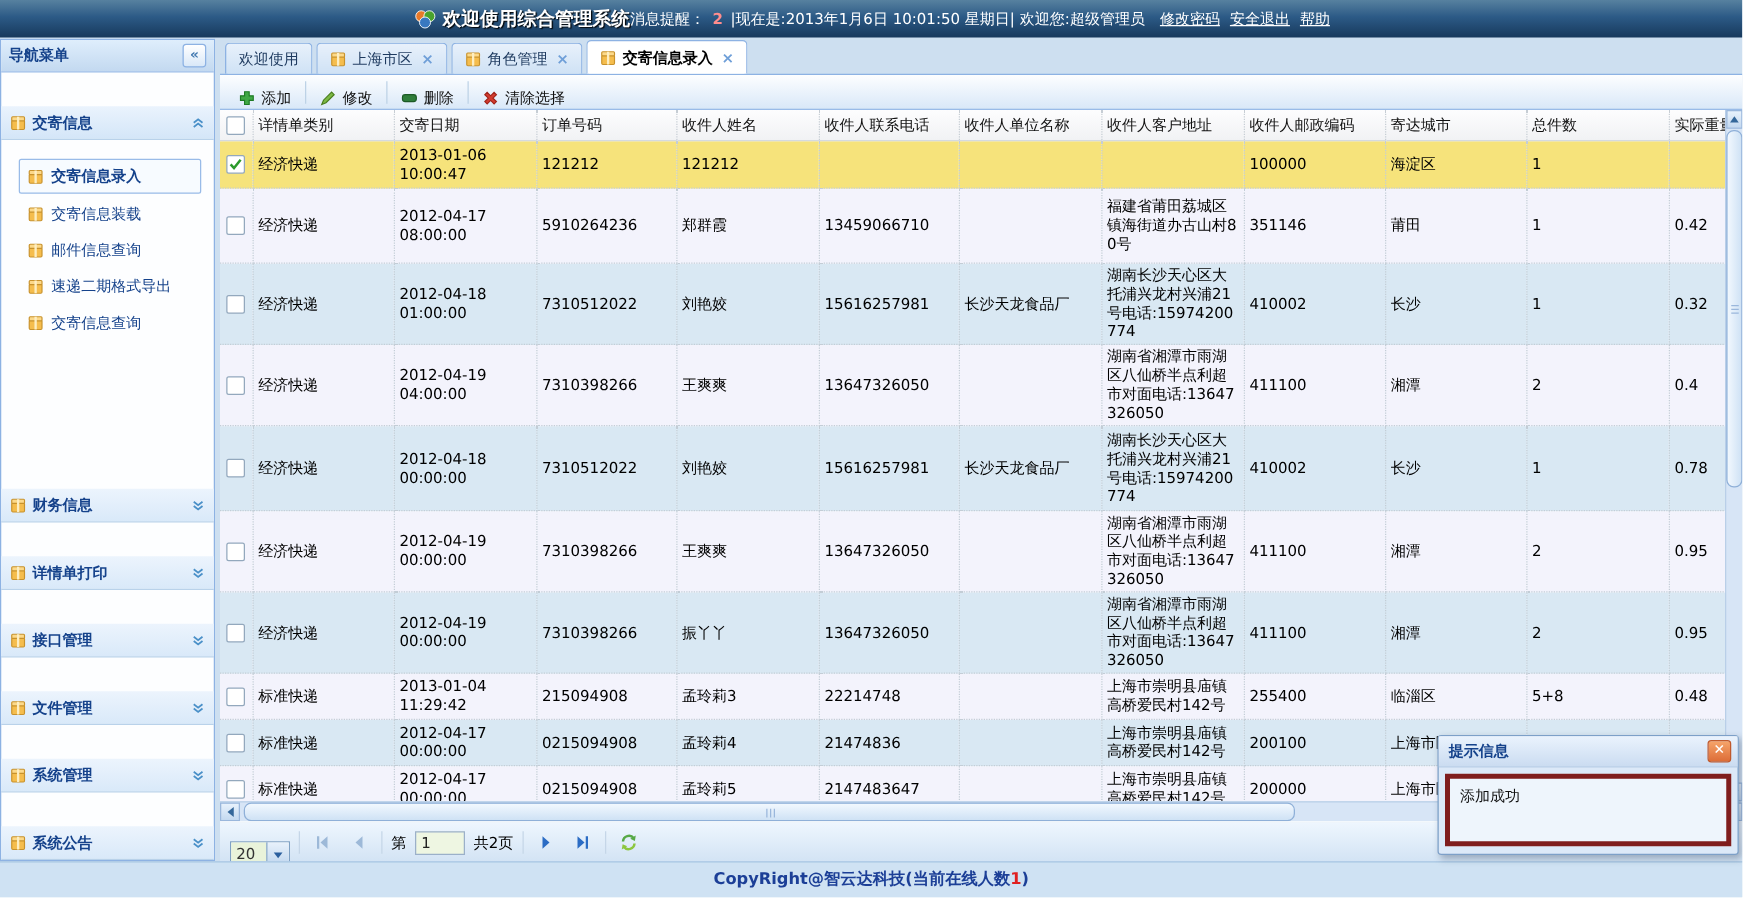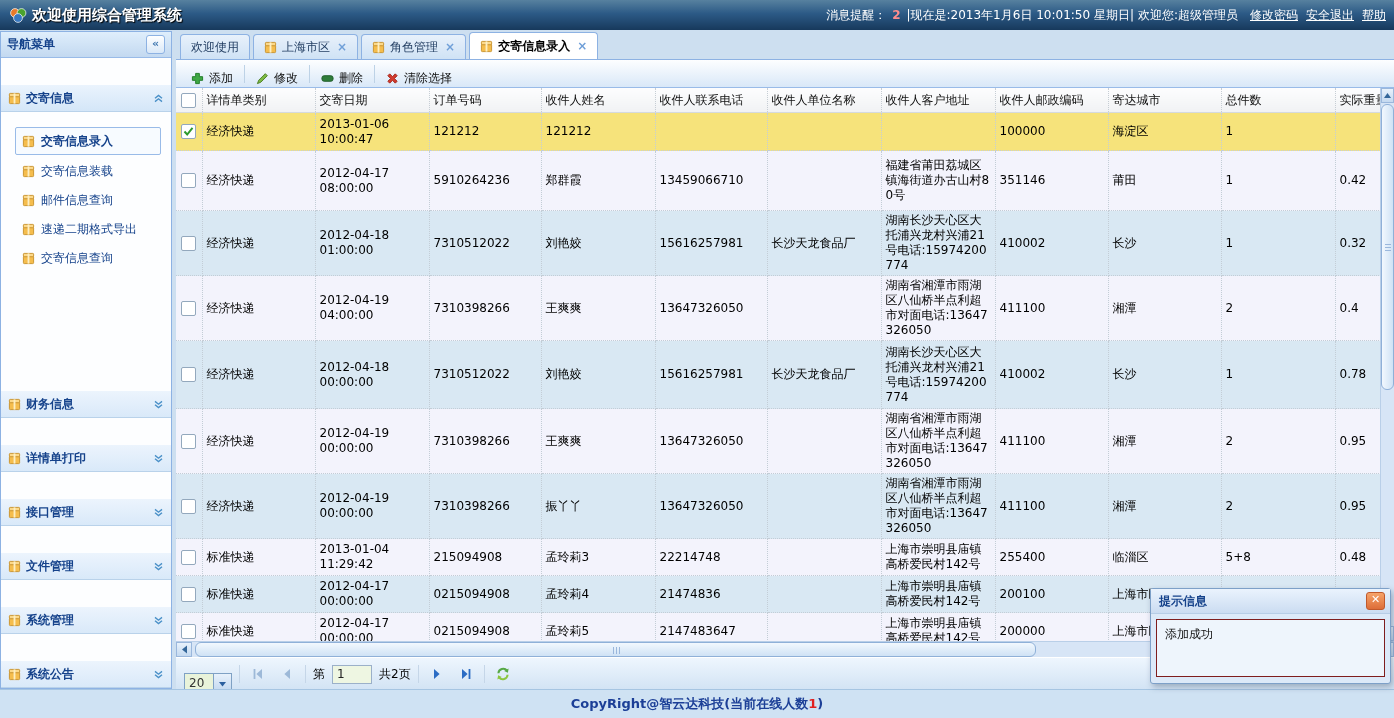--- a/index.html
+++ b/index.html
@@ -1,21 +1,21 @@
 <!DOCTYPE html>
 <html><head>
 <meta charset="utf-8">
 <style>
   html,body{margin:0;padding:0;}
   .screen{position:relative;width:1394px;height:718px;overflow:hidden;
     font-family:"DejaVu Sans","Liberation Sans",sans-serif;background:#cddff0;font-size:12px;}
   
   .topbar{position:absolute;left:0;top:0;width:100%;height:30px;
     background:linear-gradient(#57819f 0%,#2c5a86 45%,#17395c 100%);color:#fff;
-    display:flex;align-items:center;justify-content:space-between;padding:0 8px;box-sizing:border-box;}
+    display:flex;align-items:center;justify-content:center;padding:0 8px;box-sizing:border-box;}
   .topbar .brand{display:flex;align-items:center;gap:4px;font-size:15px;font-weight:bold;text-shadow:1px 1px 1px #000;}
   .topbar .info{font-size:12px;display:flex;align-items:center;gap:4px;white-space:nowrap;}
   .topbar .count{color:#ff8d8d;font-weight:bold;margin:0 2px;}
   .topbar a{color:#fff;text-decoration:underline;margin-left:8px;cursor:pointer;}
   
   .sidebar{position:absolute;left:0;top:31px;width:172px;height:658px;background:#fdfeff;
     border:1px solid #8db2e3;box-sizing:border-box;display:flex;flex-direction:column;}
   .side-title{height:25px;background:linear-gradient(#dfeefc,#c3d9f0);border-bottom:1px solid #99bbe8;
     display:flex;align-items:center;justify-content:space-between;padding:0 6px;font-weight:bold;color:#15428b;}
   .collapse-btn{width:17px;height:17px;border:1px solid #8db2e3;border-radius:3px;background:linear-gradient(#fff,#d9e8f8);
@@ -76,21 +76,21 @@
   .pbtn{width:22px;height:22px;display:flex;align-items:center;justify-content:center;cursor:pointer;}
   .pginput{width:34px;height:17px;border:1px solid #9bb0c9;background:#eef6e2;font-size:12px;padding:0 0 0 4px;
     font-family:inherit;color:#222;}
   
   .popup{position:absolute;left:1150px;top:588px;width:241px;height:96px;background:#dce9f8;
     border:1px solid #7da0c8;border-radius:3px;box-shadow:2px 3px 6px rgba(40,60,90,.35);z-index:50;box-sizing:border-box;}
   .popup-hd{height:24px;display:flex;align-items:center;justify-content:space-between;padding:0 5px 0 8px;
     background:linear-gradient(#eaf3fd,#cbdcf1);border-bottom:1px solid #b7cde6;font-weight:bold;color:#15428b;}
   .popup-x{width:17px;height:16px;border:1px solid #c0592c;border-radius:3px;background:linear-gradient(#f6a46a,#dd6d38);
     color:#fff;font-weight:bold;font-size:11px;line-height:14px;text-align:center;cursor:pointer;}
-  .popup-bd{margin:5px;height:58px;border:1px solid #7f1d1d;background:#eef5fc;padding:6px 8px;box-sizing:border-box;color:#111;}
+  .popup-bd{margin:5px;height:58px;border:4px solid #7f1d1d;background:#eef5fc;padding:6px 8px;box-sizing:border-box;color:#111;}
   
   .footer{position:absolute;left:0;bottom:0;width:100%;height:28px;background:#cfe2f3;border-top:1px solid #a6c5e2;
     text-align:center;line-height:27px;font-weight:bold;color:#1c3f97;font-size:13px;}
   .footer .red{color:#e02020;}
   .icon{display:inline-flex;align-items:center;justify-content:center;}
 </style>
 </head>
 <body>
 
 <div class="screen">

